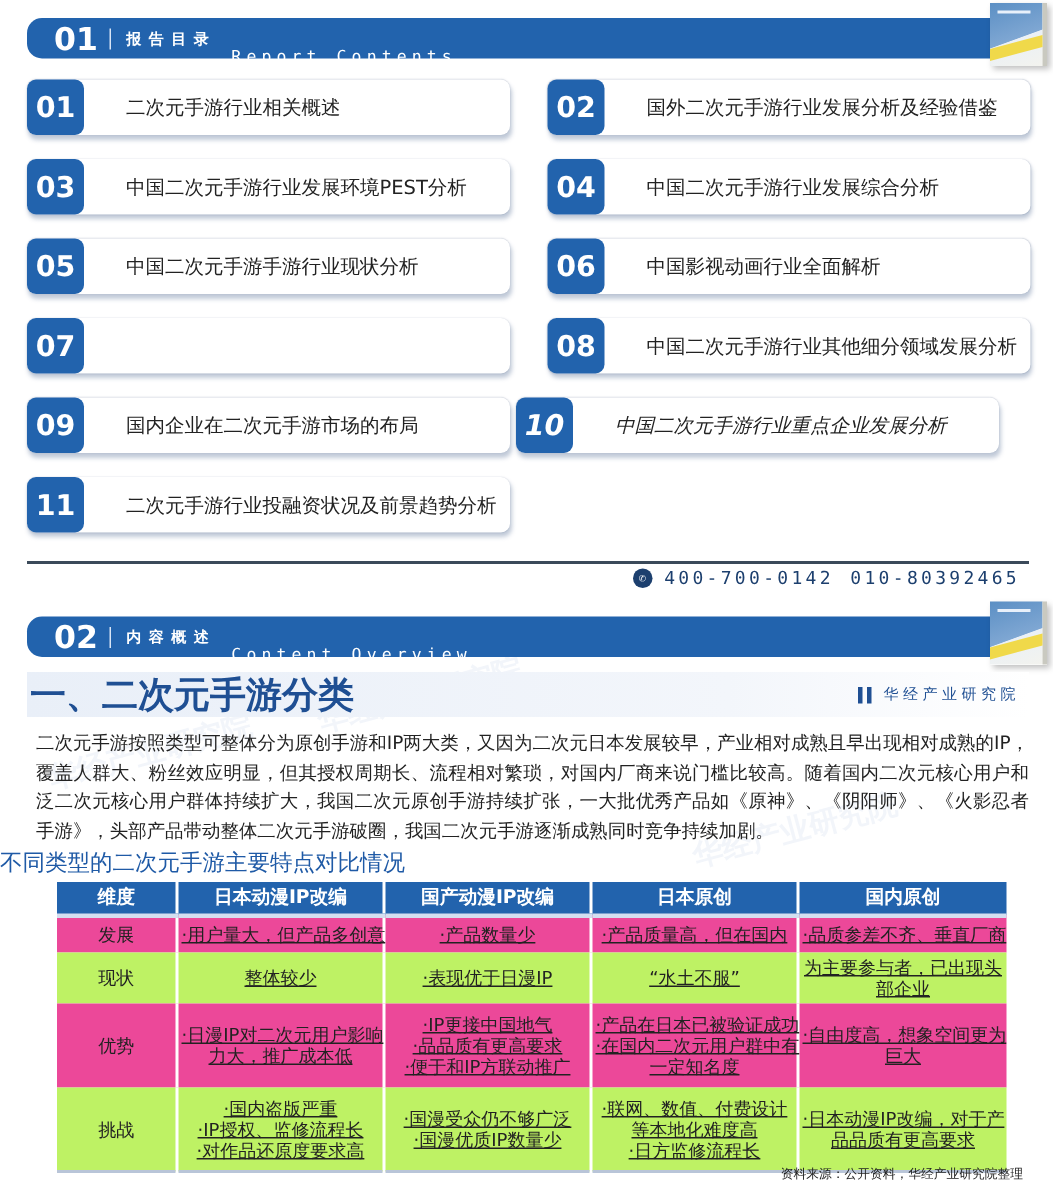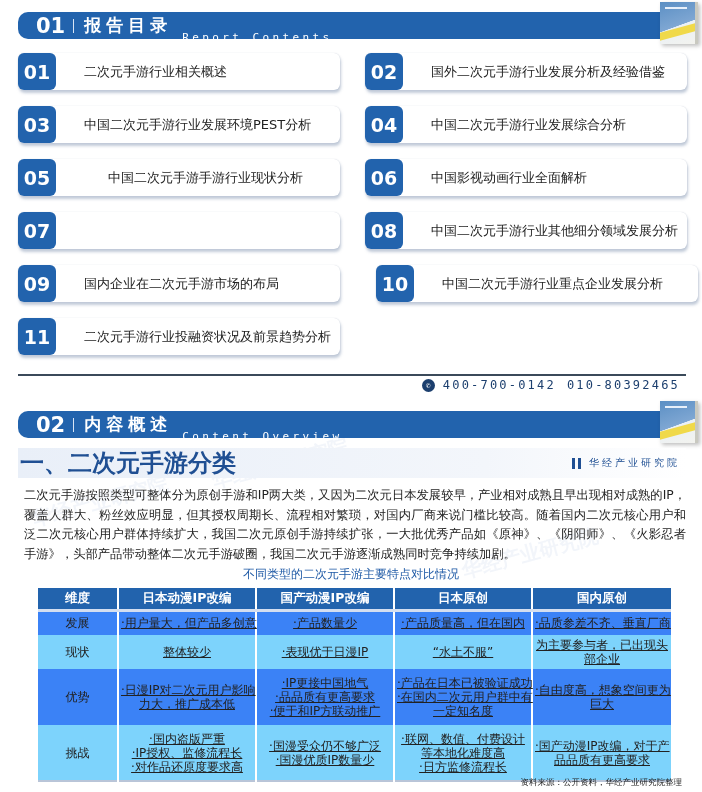--- a/index.html
+++ b/index.html
@@ -7,21 +7,21 @@
   body { font-family: "DejaVu Sans", "Liberation Sans", sans-serif; color: #222; position: relative; }
 
   
   .banner {
     position: absolute; left: 18px; height: 27px; width: 650px;
     background: #2263ad; border-radius: 10px 0 0 10px;
     display: flex; align-items: center; color: #fff;
   }
   .banner .num { font-family: "DejaVu Sans", sans-serif; font-weight: bold; font-size: 21px; margin-left: 18px; letter-spacing: 0px; }
   .banner .sep { width: 1px; height: 14px; background: #d8e4f5; margin: 0 10px 0 8px; }
-  .banner .zh { font-weight: bold; font-size: 17px; letter-spacing: 5px; }
+  .banner .zh { font-weight: bold; font-size: 10px; letter-spacing: 5px; }
   .banner .en { font-family: "DejaVu Sans Mono", monospace; font-size: 11px; letter-spacing: 3.4px; margin-left: 10px; margin-top: 24px; }
   .book {
     position: absolute; width: 38px; height: 42px; right: 4px;
     background: linear-gradient(160deg, #5b8fc4 0%, #7fa7d3 55%, #eaf0f6 56%, #f3f3ee 100%);
     box-shadow: 2px 2px 4px rgba(0,0,0,0.25);
     border-right: 3px solid #c9c9c0;
   }
   .book .band { position: absolute; left: 0; right: 0; bottom: 8px; height: 8px; background: #f0d94a; transform: skewY(-15deg); }
   .book .t { position: absolute; left: 5px; top: 5px; width: 22px; height: 2px; background: #e8f0fa; }
 
@@ -48,33 +48,33 @@
     position: absolute; left: 18px; top: 448px; width: 668px; height: 30px;
     background: linear-gradient(90deg, #e9eff8 0%, #f3f6fb 70%, #ffffff 100%);
     display: flex; align-items: center; justify-content: space-between;
   }
   .subhead .title { font-size: 24px; font-weight: bold; color: #1f4f93; margin-left: 2px; }
   .subhead .org { display: flex; align-items: center; color: #1f4f93; font-size: 10px; letter-spacing: 3px; margin-right: 6px; }
   .subhead .org .logo { width: 9px; height: 11px; border-left: 3px solid #1f4f93; border-right: 3px solid #1f4f93; margin-right: 8px; }
 
   .para { position: absolute; left: 24px; top: 486px; width: 662px; font-size: 12.3px; line-height: 19.6px; color: #222; text-align: justify; }
 
-  .tbl-caption { position: absolute; left: 0; width: 702px; top: 566px; text-align: center; font-size: 12px; color: #1f5aa6; }
+  .tbl-caption { position: absolute; left: 0; width: 702px; top: 566px; text-align: left; font-size: 15px; color: #1f5aa6; }
 
   table.cmp {
     position: absolute; left: 38px; top: 588px; width: 633px;
     border-collapse: collapse; font-size: 12px; color: #222;
     table-layout: fixed;
   }
   table.cmp th { background: #2263ad; color: #fff; font-weight: bold; height: 22px; font-size: 12.5px; border-right: 2px solid #fff; }
   table.cmp th:last-child { border-right: none; }
   table.cmp td { text-align: center; vertical-align: middle; border-right: 2px solid #fff; line-height: 14px; padding: 0 2px; }
   table.cmp td:last-child { border-right: none; }
-  table.cmp tr.r-light td { background: #3b82f6; }
-  table.cmp tr.r-white td { background: #7dd3fc; }
+  table.cmp tr.r-light td { background: #ec4899; }
+  table.cmp tr.r-white td { background: #bef264; }
   table.cmp tr.first td { border-top: 3px solid #d4def0; }
   table.cmp tbody { border-bottom: 2px solid #b9c5d8; }
   .cell-line { display: block; white-space: nowrap; text-decoration: underline; }
 
   .source { position: absolute; right: 20px; top: 777px; font-size: 8.5px; color: #222; }
 
   
   .wm { position: absolute; color: rgba(90,130,190,0.08); font-size: 20px; font-weight: bold; transform: rotate(-15deg); pointer-events: none; white-space: nowrap; }
 </style>
 </head>
@@ -105,40 +105,40 @@
     <span class="label">国外二次元手游行业发展分析及经验借鉴</span>
   </div>
   <div class="toc-item" style="left:18px;top:106px;">
     <span class="badge">03</span>
     <span class="label">中国二次元手游行业发展环境PEST分析</span>
   </div>
   <div class="toc-item" style="left:365px;top:106px;">
     <span class="badge">04</span>
     <span class="label">中国二次元手游行业发展综合分析</span>
   </div>
-  <div class="toc-item" style="left:18px;top:159px;gap:24px;">
+  <div class="toc-item" style="left:18px;top:159px;">
     <span class="badge">05</span>
     <span class="label">中国二次元手游手游行业现状分析</span>
   </div>
   <div class="toc-item" style="left:365px;top:159px;">
     <span class="badge">06</span>
     <span class="label">中国影视动画行业全面解析</span>
   </div>
   <div class="toc-item" style="left:18px;top:212px;">
     <span class="badge">07</span>
   </div>
   <div class="toc-item" style="left:365px;top:212px;">
     <span class="badge">08</span>
     <span class="label">中国二次元手游行业其他细分领域发展分析</span>
   </div>
   <div class="toc-item" style="left:18px;top:265px;">
     <span class="badge">09</span>
     <span class="label">国内企业在二次元手游市场的布局</span>
   </div>
-  <div class="toc-item" style="left:376px;top:265px;">
+  <div class="toc-item" style="left:344px;top:265px;font-style:italic;">
     <span class="badge">10</span>
     <span class="label">中国二次元手游行业重点企业发展分析</span>
   </div>
   <div class="toc-item" style="left:18px;top:318px;">
     <span class="badge">11</span>
     <span class="label">二次元手游行业投融资状况及前景趋势分析</span>
   </div>
 </div>
 
 <div class="rule"></div>
@@ -251,20 +251,20 @@
       <td>
           <span class="cell-line">·国漫受众仍不够广泛</span>
           <span class="cell-line">·国漫优质IP数量少</span>
         </td>
       <td>
           <span class="cell-line">·联网、数值、付费设计</span>
           <span class="cell-line">等本地化难度高</span>
           <span class="cell-line">·日方监修流程长</span>
         </td>
       <td>
-          <span class="cell-line">·国产动漫IP改编，对于产</span>
+          <span class="cell-line">·日本动漫IP改编，对于产</span>
           <span class="cell-line">品品质有更高要求</span>
         </td>
     </tr>
   </tbody>
 </table>
 
 <div class="source">资料来源：公开资料，华经产业研究院整理</div>
 
 </body></html>

